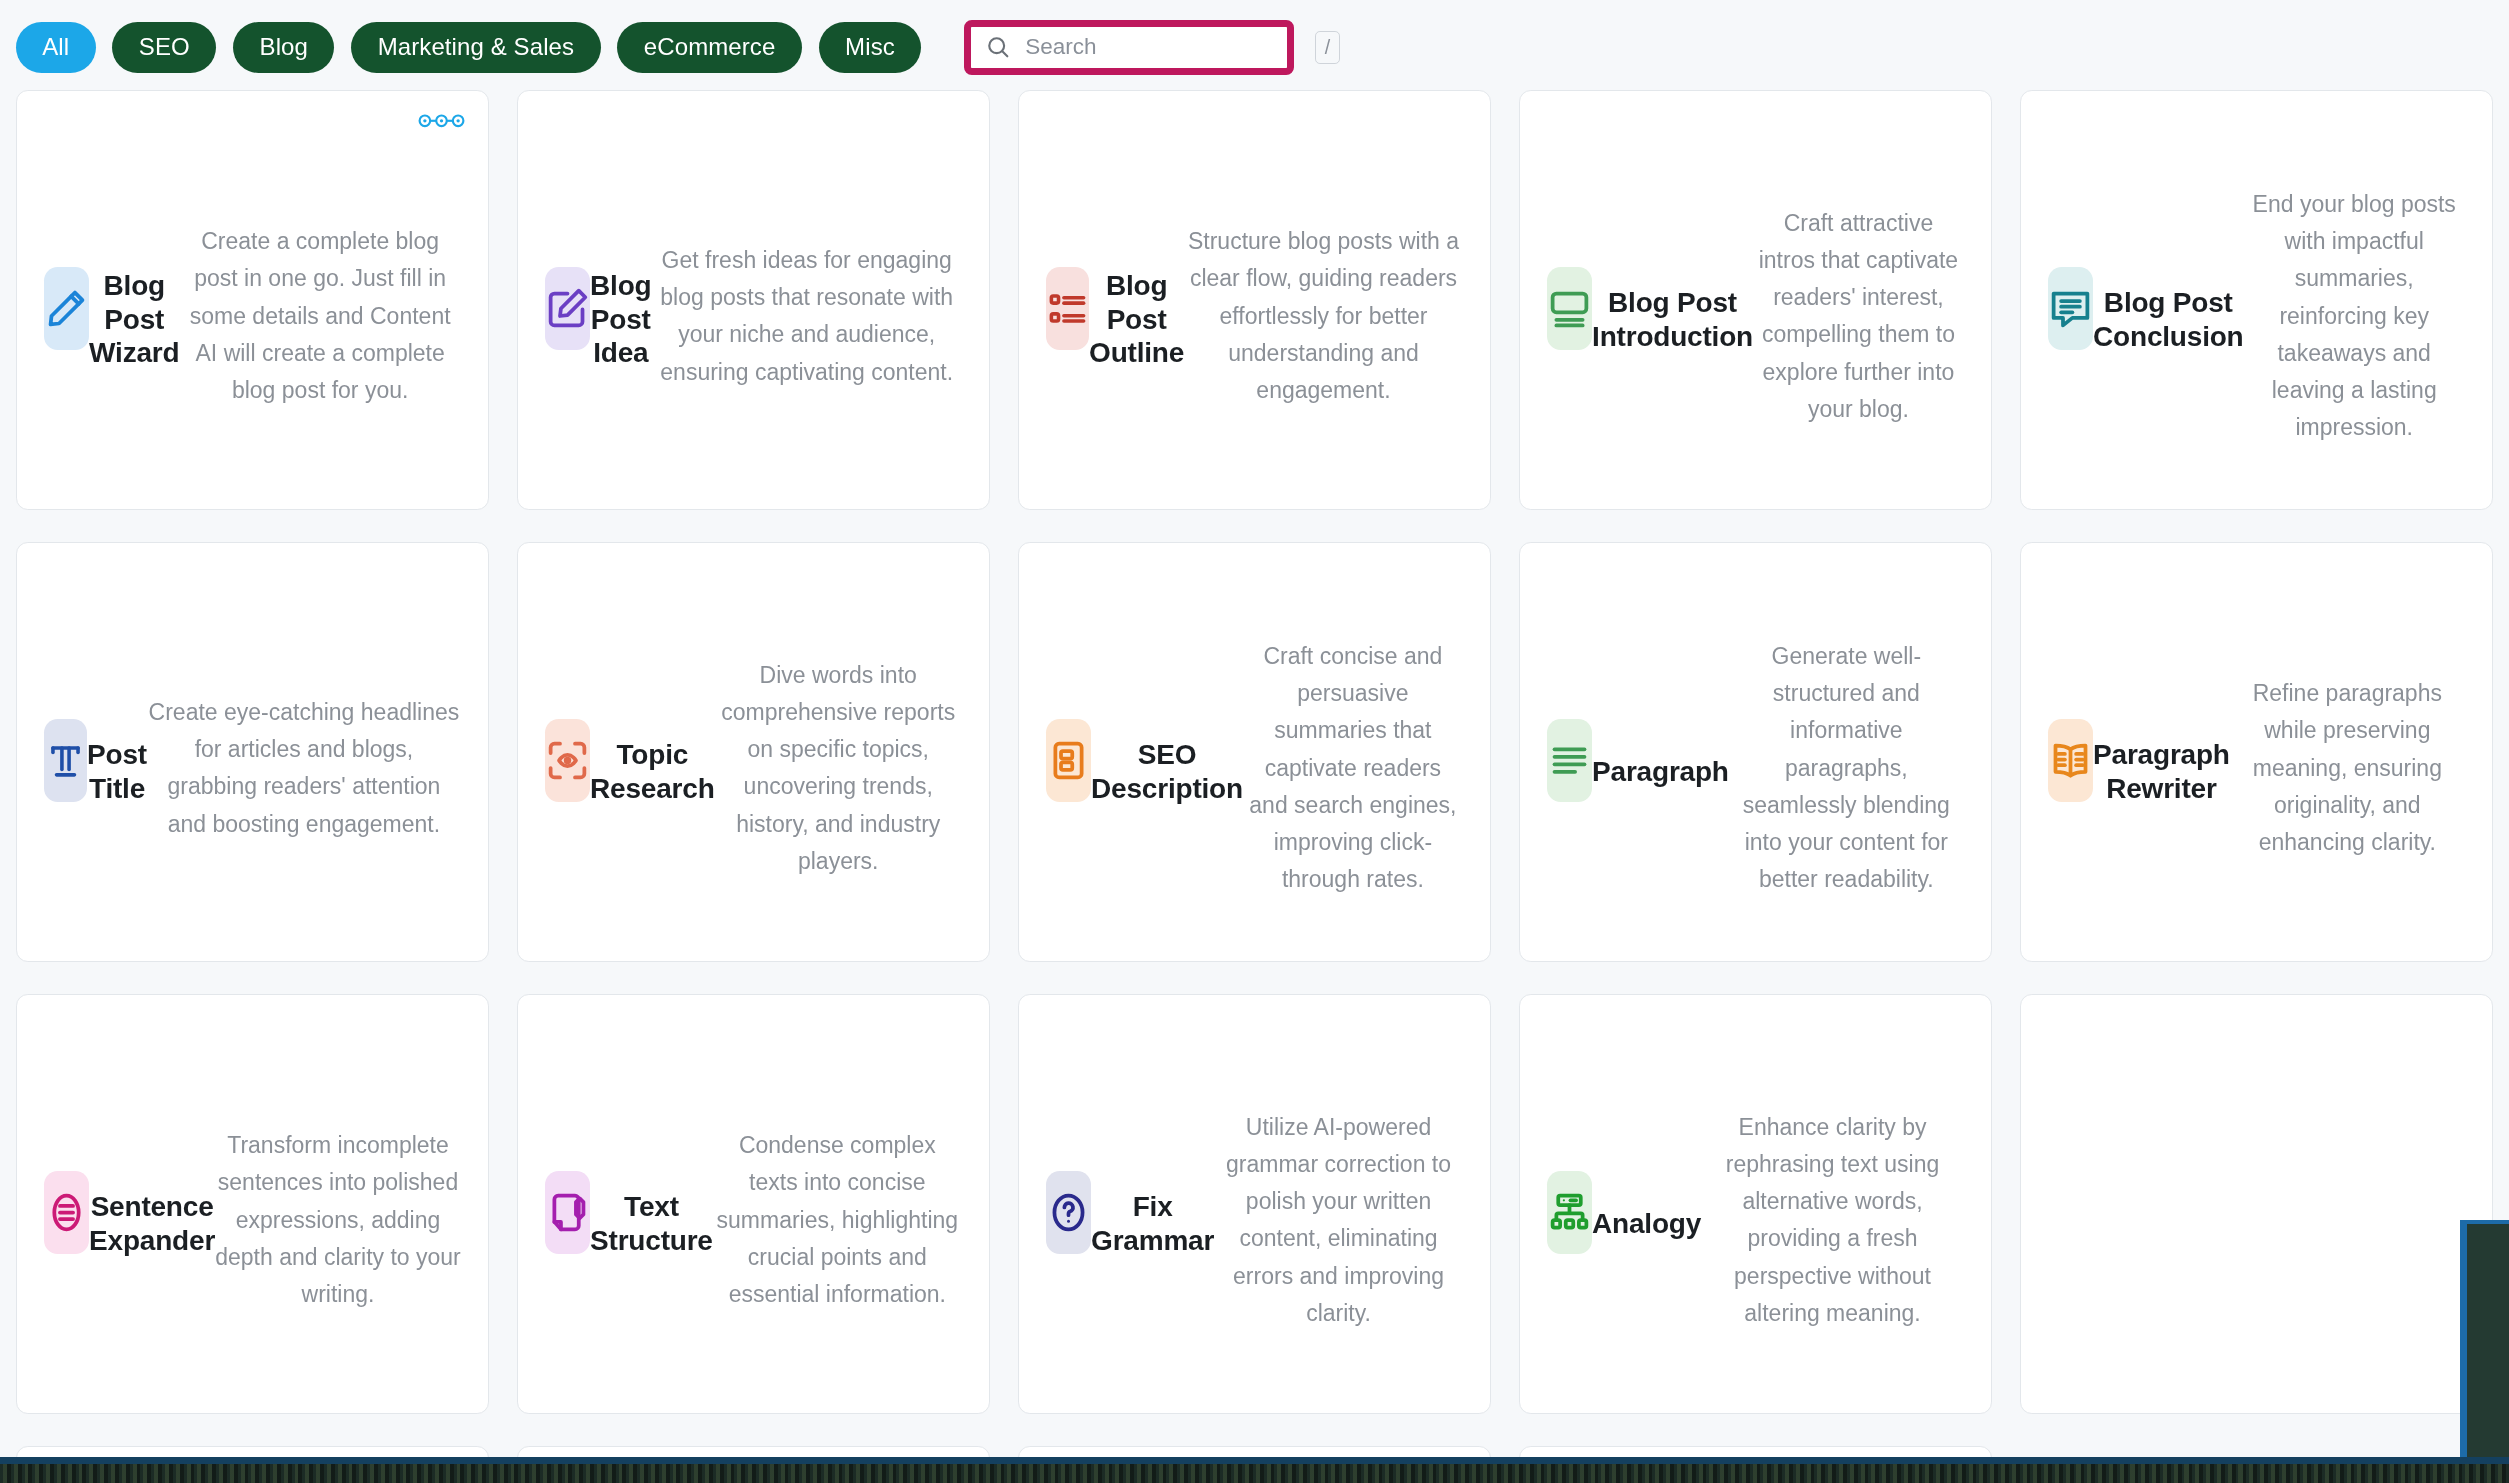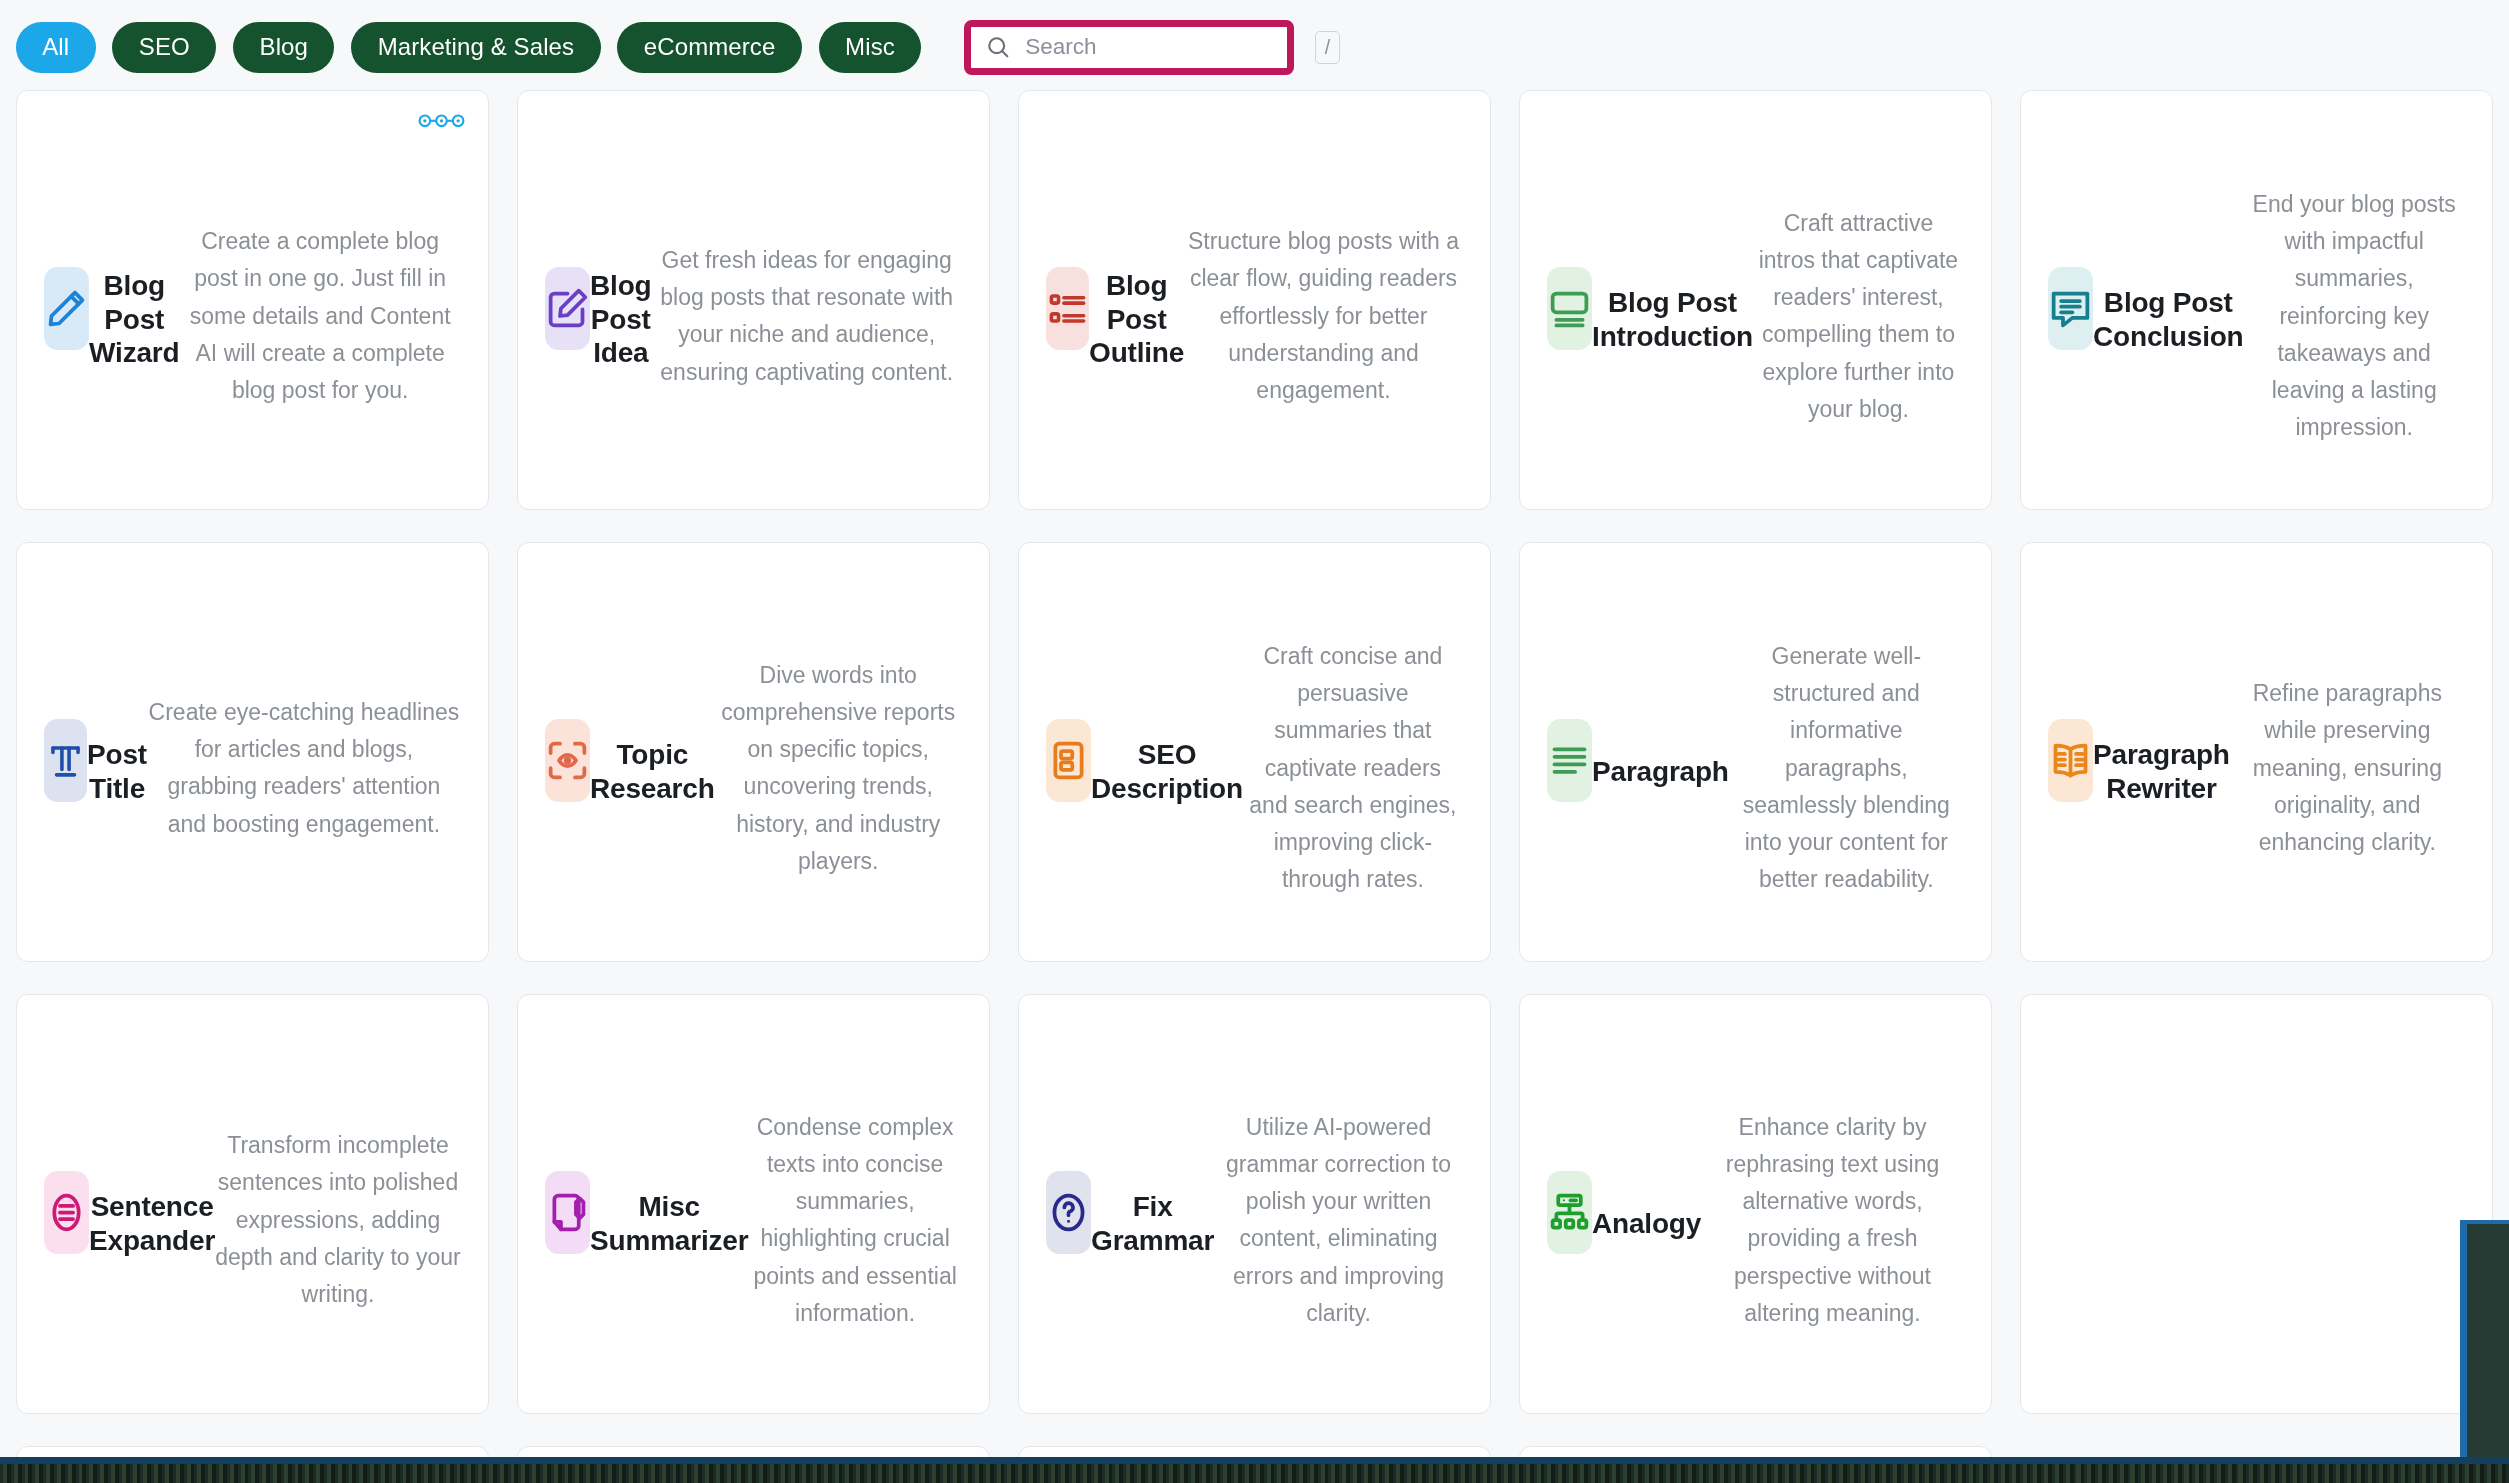--- a/index.html
+++ b/index.html
@@ -356,21 +356,21 @@
         <div class="card-desc">Transform incomplete sentences into polished expressions, adding depth and clarity to your writing.</div>
       </div>
       <div class="card">
         <div class="card-icon" style="background:#f3ddf6">
           <svg width="45" height="45" viewBox="0 0 24 24" fill="none" stroke="#a41fae" stroke-width="2" stroke-linecap="round" stroke-linejoin="round">
             <path d="M16 3H7a2 2 0 0 0-2 2v12l3.5 4H16a2 2 0 0 0 2-2V5a2 2 0 0 0-2-2z"></path>
             <path d="M5 17h3.5v4"></path>
             <path d="M18.5 4.5l2 2V13l-2 2-2-2V6.5z"></path>
           </svg>
         </div>
-        <div class="card-title">Misc Summarizer</div>
+        <div class="card-title">Text Structure</div>
         <div class="card-desc">Condense complex texts into concise summaries, highlighting crucial points and essential information.</div>
       </div>
       <div class="card">
         <div class="card-icon" style="background:#e0e2ee">
           <svg width="45" height="45" viewBox="0 0 24 24" fill="none" stroke="#2a2a8c" stroke-width="2" stroke-linecap="round" stroke-linejoin="round">
             <ellipse cx="12" cy="12" rx="7.5" ry="9"></ellipse>
             <path d="M9.8 9.3a2.3 2.3 0 1 1 3 2.2c-.6.2-.8.7-.8 1.3v.6"></path>
             <circle cx="12" cy="16.6" r=".8" fill="#2a2a8c" stroke="none"></circle>
           </svg>
         </div>

